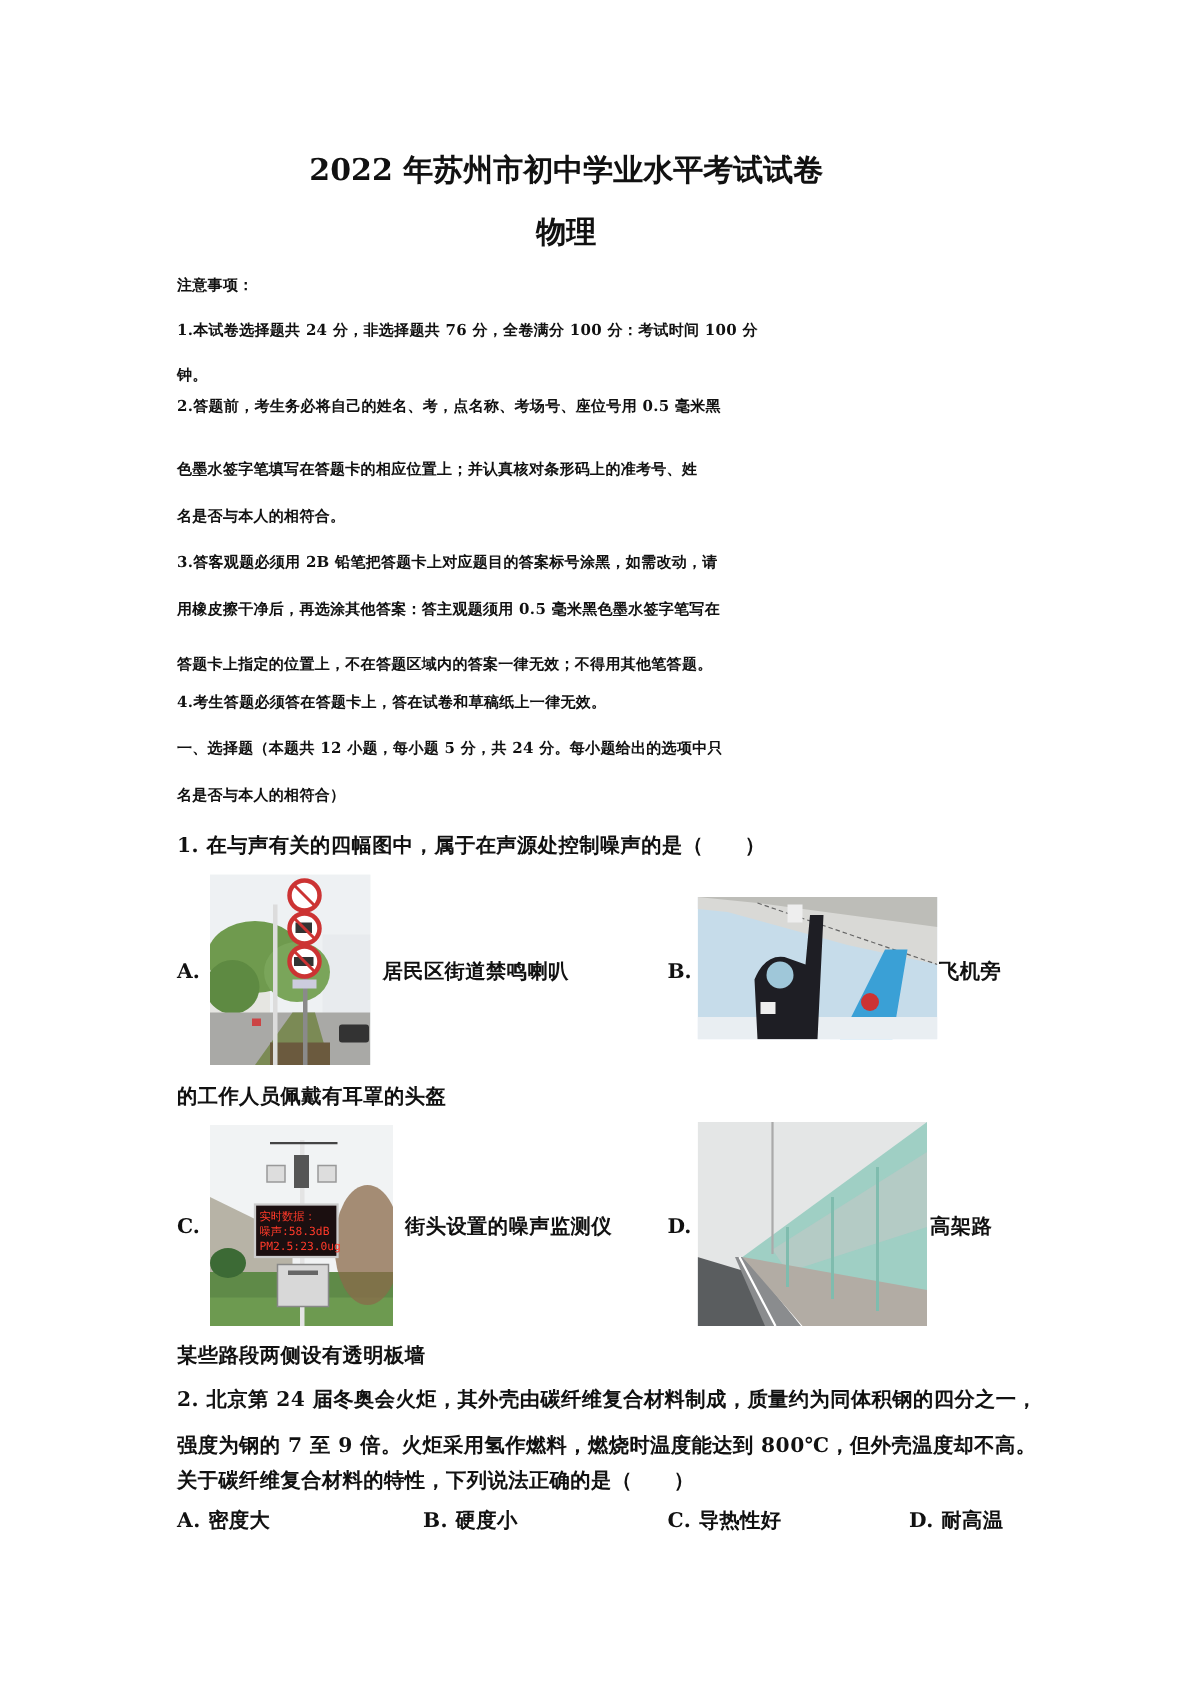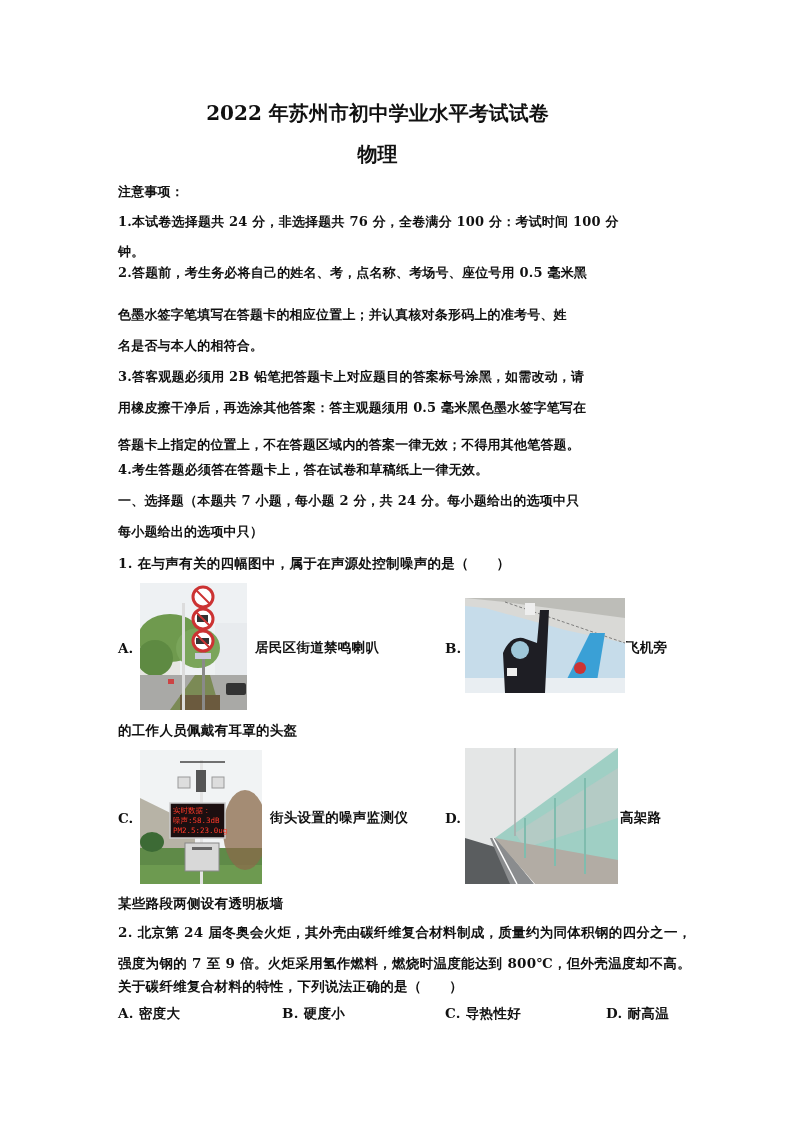--- a/index.html
+++ b/index.html
@@ -1,20 +1,20 @@
 <!DOCTYPE html>
 <html><head>
 <meta charset="utf-8">
 <style>
   html, body { margin: 0; padding: 0; background: #ffffff; }
   body { width: 793px; height: 1122px; position: relative; overflow: hidden;
          font-family: "DejaVu Serif", "Liberation Serif", serif; color: #111; }
   .abs { position: absolute; white-space: nowrap; font-weight: bold; }
   .title { font-weight: bold; font-size: 20px; left: 0; width: 755px; text-align: center; }
-  .bold { font-weight: bold; font-size: 13px; letter-spacing: 0.2px; }
+  .bold { font-weight: bold; font-size: 10px; letter-spacing: 0.2px; }
   .norm { font-size: 13.5px; letter-spacing: 0.3px; }
   .line { left: 118px; }
   .img { position: absolute; overflow: hidden; }
   .opt-label { font-size: 13.5px; }
 </style>
 </head>
 <body>
 
 <div class="abs title" style="top:100px;">2022 年苏州市初中学业水平考试试卷</div>
 <div class="abs title" style="top:141px;">物理</div>
@@ -23,22 +23,22 @@
 <div class="abs bold line" style="top:213px;">1.本试卷选择题共 24 分，非选择题共 76 分，全卷满分 100 分：考试时间 100 分</div>
 <div class="abs bold line" style="top:243px;">钟。</div>
 <div class="abs bold line" style="top:264px;">2.答题前，考生务必将自己的姓名、考，点名称、考场号、座位号用 0.5 毫米黑</div>
 <div class="abs bold line" style="top:306px;">色墨水签字笔填写在答题卡的相应位置上；并认真核对条形码上的准考号、姓</div>
 <div class="abs bold line" style="top:337px;">名是否与本人的相符合。</div>
 <div class="abs bold line" style="top:368px;">3.答客观题必须用 2B 铅笔把答题卡上对应题目的答案标号涂黑，如需改动，请</div>
 <div class="abs bold line" style="top:399px;">用橡皮擦干净后，再选涂其他答案：答主观题须用 0.5 毫米黑色墨水签字笔写在</div>
 <div class="abs bold line" style="top:436px;">答题卡上指定的位置上，不在答题区域内的答案一律无效；不得用其他笔答题。</div>
 <div class="abs bold line" style="top:461px;">4.考生答题必须答在答题卡上，答在试卷和草稿纸上一律无效。</div>
 
-<div class="abs bold line" style="top:492px;">一、选择题（本题共 7 小题，每小题 2 分，共 24 分。每小题给出的选项中只</div>
-<div class="abs bold line" style="top:523px;">每小题给出的选项中只）</div>
+<div class="abs bold line" style="top:492px;">一、选择题（本题共 12 小题，每小题 5 分，共 24 分。每小题给出的选项中只</div>
+<div class="abs bold line" style="top:523px;">名是否与本人的相符合）</div>
 
 <div class="abs norm line" style="top:555px;">1. 在与声有关的四幅图中，属于在声源处控制噪声的是（　　）</div>
 
 <div class="abs opt-label" style="left:118px; top:640px;">A.</div>
 <div class="img" style="left:140px; top:583px; width:107px; height:127px; background:#f3f5f6;">
   <svg width="107" height="127" viewBox="0 0 107 127">
     <rect x="0" y="0" width="107" height="127" fill="#eef1f3"></rect>
     <rect x="0" y="45" width="40" height="50" fill="#e6e6e2"></rect>
     <rect x="75" y="40" width="32" height="60" fill="#e8ebee"></rect>
     <ellipse cx="30" cy="55" rx="32" ry="24" fill="#6f9a4e"></ellipse>

